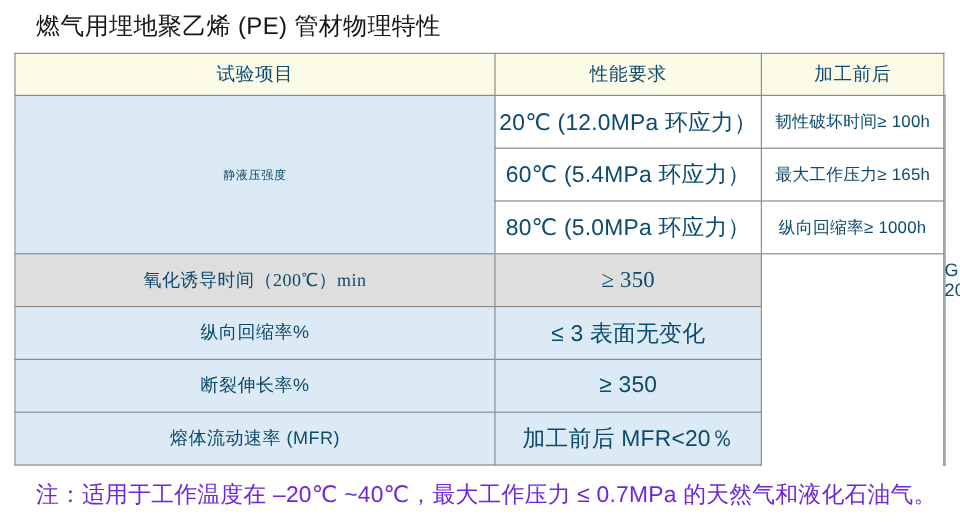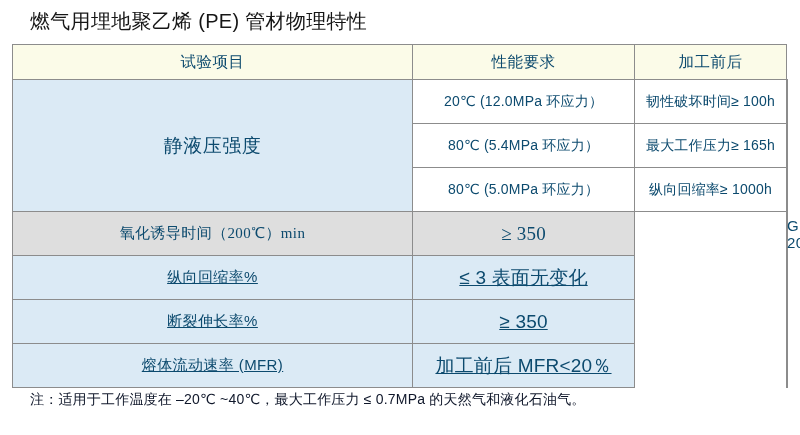--- a/index.html
+++ b/index.html
@@ -55,27 +55,27 @@
     font-size: 15.5px;
     letter-spacing: 0.5px;
   }
   .col-item { width: 400px; }
   .col-req  { width: 222px; }
   .col-std  { width: 152px; }
 
   .sub-label {
     width: 148px;
     background: #dbeaf5;
-    font-size: 19px;
+    font-size: 10px;
     letter-spacing: 0.5px;
   }
   .sub-value {
     background: #ffffff;
     height: 43px;
-    font-size: 14px;
+    font-size: 19px;
     letter-spacing: 0.2px;
     margin-left: 40px;
   }
   .req-cell {
     background: #ffffff;
     font-size: 14px;
     letter-spacing: 0.2px;
   }
   .std-cell {
     background: #ffffff;
@@ -83,38 +83,37 @@
     letter-spacing: 0.3px;
   }
   .row-grey td.item-cell,
   .row-grey td.req-cell-grey {
     background: #dedede;
     font-family: Liberation Serif, serif;
   }
   .row-blue td.item-cell,
   .row-blue td.req-cell-blue {
     background: #dbeaf5;
-    text-decoration: underline;
   }
   .item-cell {
     height: 43px;
     font-size: 15px;
     letter-spacing: 0.4px;
   }
   .req-cell-grey, .req-cell-blue {
     height: 43px;
     font-size: 19px;
     letter-spacing: 0.2px;
   }
   .note {
     position: absolute;
     left: 30px;
-    bottom: 26px;
-    font-size: 14px;
-    color: #0f172a;
+    bottom: 10px;
+    font-size: 19px;
+    color: #6d28d9;
     letter-spacing: 0.2px;
     white-space: nowrap;
   }
 </style>
 </head>
 <body>
 
 <div class="page">
 
   <div class="doc-title">燃气用埋地聚乙烯 (PE) 管材物理特性</div>
@@ -133,21 +132,21 @@
           <th class="hdr-cell">加工前后</th>
         </tr>
 
         <tr>
           <td class="sub-label" rowspan="3">静液压强度</td>
           <td class="sub-value">20℃ (12.0MPa 环应力）</td>
           <td class="req-cell">韧性破坏时间≥ 100h</td>
           <td class="std-cell" rowspan="7">GB15558.1–2015</td>
         </tr>
         <tr>
-          <td class="sub-value">80℃ (5.4MPa 环应力）</td>
+          <td class="sub-value">60℃ (5.4MPa 环应力）</td>
           <td class="req-cell">最大工作压力≥ 165h</td>
         </tr>
         <tr>
           <td class="sub-value">80℃ (5.0MPa 环应力）</td>
           <td class="req-cell">纵向回缩率≥ 1000h</td>
         </tr>
 
         <tr class="row-grey">
           <td class="item-cell" colspan="1">氧化诱导时间（200℃）min</td>
           <td class="req-cell-grey">≥ 350</td>

